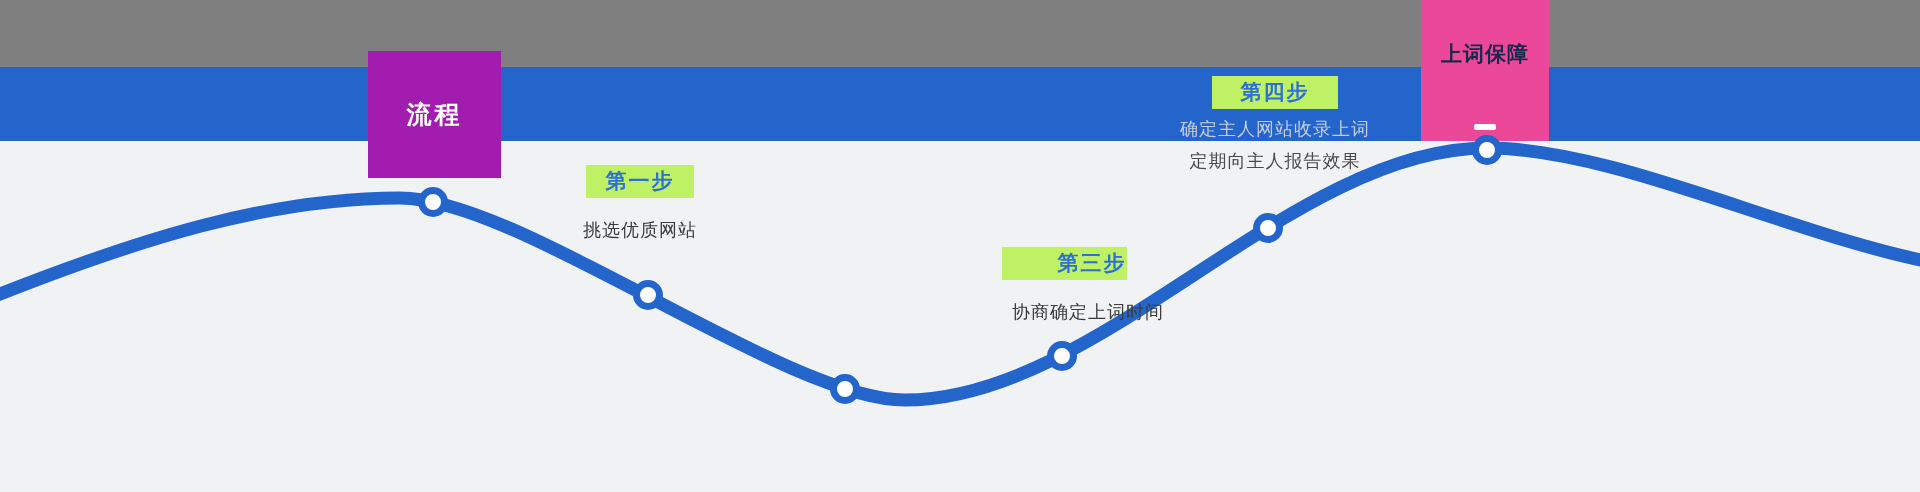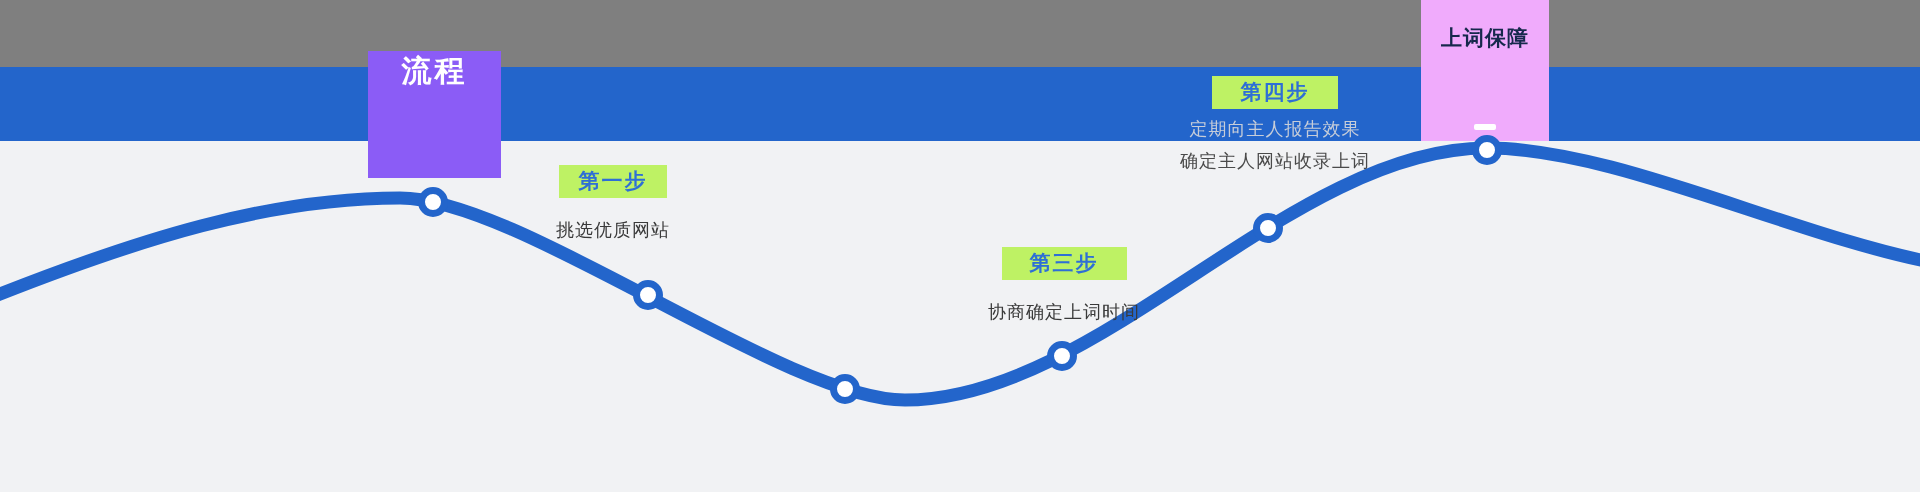--- a/index.html
+++ b/index.html
@@ -26,43 +26,43 @@
     left: 0; right: 0; top: 67px;
     height: 74px;
     background: #2365cb;
     z-index: 0;
   }
 
   .left-box {
     position: absolute;
     left: 368px; top: 51px;
     width: 133px; height: 127px;
-    background: #8b5cf6;
+    background: #a21caf;
     color: #ffffff;
     display: flex;
-    align-items: flex-start;
+    align-items: center;
     justify-content: center;
-    font-size: 30px;
+    font-size: 25px;
     font-weight: bold;
     letter-spacing: 3px;
     z-index: 1;
   }
 
   .right-box {
     position: absolute;
     left: 1421px; top: 0;
     width: 128px; height: 141px;
-    background: #f0abfc;
+    background: #ec4899;
     color: #16284c;
     text-align: center;
     font-size: 21px;
     font-weight: bold;
     letter-spacing: 1px;
     box-sizing: border-box;
-    padding-top: 24px;
+    padding-top: 40px;
     z-index: 1;
   }
 
   .right-box .dash {
     position: absolute;
     left: 50%;
     top: 124px;
     width: 22px; height: 6px;
     margin-left: -11px;
     background: #ffffff;
@@ -136,38 +136,38 @@
              C 1100 400, 1290 148, 1487 148
              C 1615 148, 1790 235, 1935 263" fill="none" stroke="#2365cb" stroke-width="13" stroke-linecap="round"></path>
     <circle cx="433" cy="202" r="11.5" fill="#ffffff" stroke="#2365cb" stroke-width="7"></circle>
     <circle cx="648" cy="295" r="11.5" fill="#ffffff" stroke="#2365cb" stroke-width="7"></circle>
     <circle cx="845" cy="389" r="11.5" fill="#ffffff" stroke="#2365cb" stroke-width="7"></circle>
     <circle cx="1062" cy="356" r="11.5" fill="#ffffff" stroke="#2365cb" stroke-width="7"></circle>
     <circle cx="1268" cy="228" r="11.5" fill="#ffffff" stroke="#2365cb" stroke-width="7"></circle>
     <circle cx="1487" cy="150" r="11.5" fill="#ffffff" stroke="#2365cb" stroke-width="7"></circle>
   </svg>
 
-  <div class="step step-1" style="left:528px; top:165px; width:170px;">
+  <div class="step step-1" style="left:555px; top:165px; width:170px;">
     <div class="step-title-box w-108">
       <span>第一步</span>
     </div>
     <div class="step-line">挑选优质网站</div>
   </div>
 
   <div class="step step-2" style="left:747px; top:272px; width:180px;">
   </div>
 
-  <div class="step step-3" style="left:964px; top:247px; width:200px;">
+  <div class="step step-3" style="left:964px; top:247px; width:200px;text-align:right;">
     <div class="step-title-box w-125">
       <span>第三步</span>
     </div>
     <div class="step-line">协商确定上词时间</div>
   </div>
 
   <div class="step step-4" style="left:1150px; top:76px; width:250px;">
     <div class="step-title-box w-126">
       <span>第四步</span>
     </div>
+    <div class="step-line">确定主人网站收录上词</div>
     <div class="step-line">定期向主人报告效果</div>
-    <div class="step-line">确定主人网站收录上词</div>
   </div>
 
 </div>
 
 </body></html>

